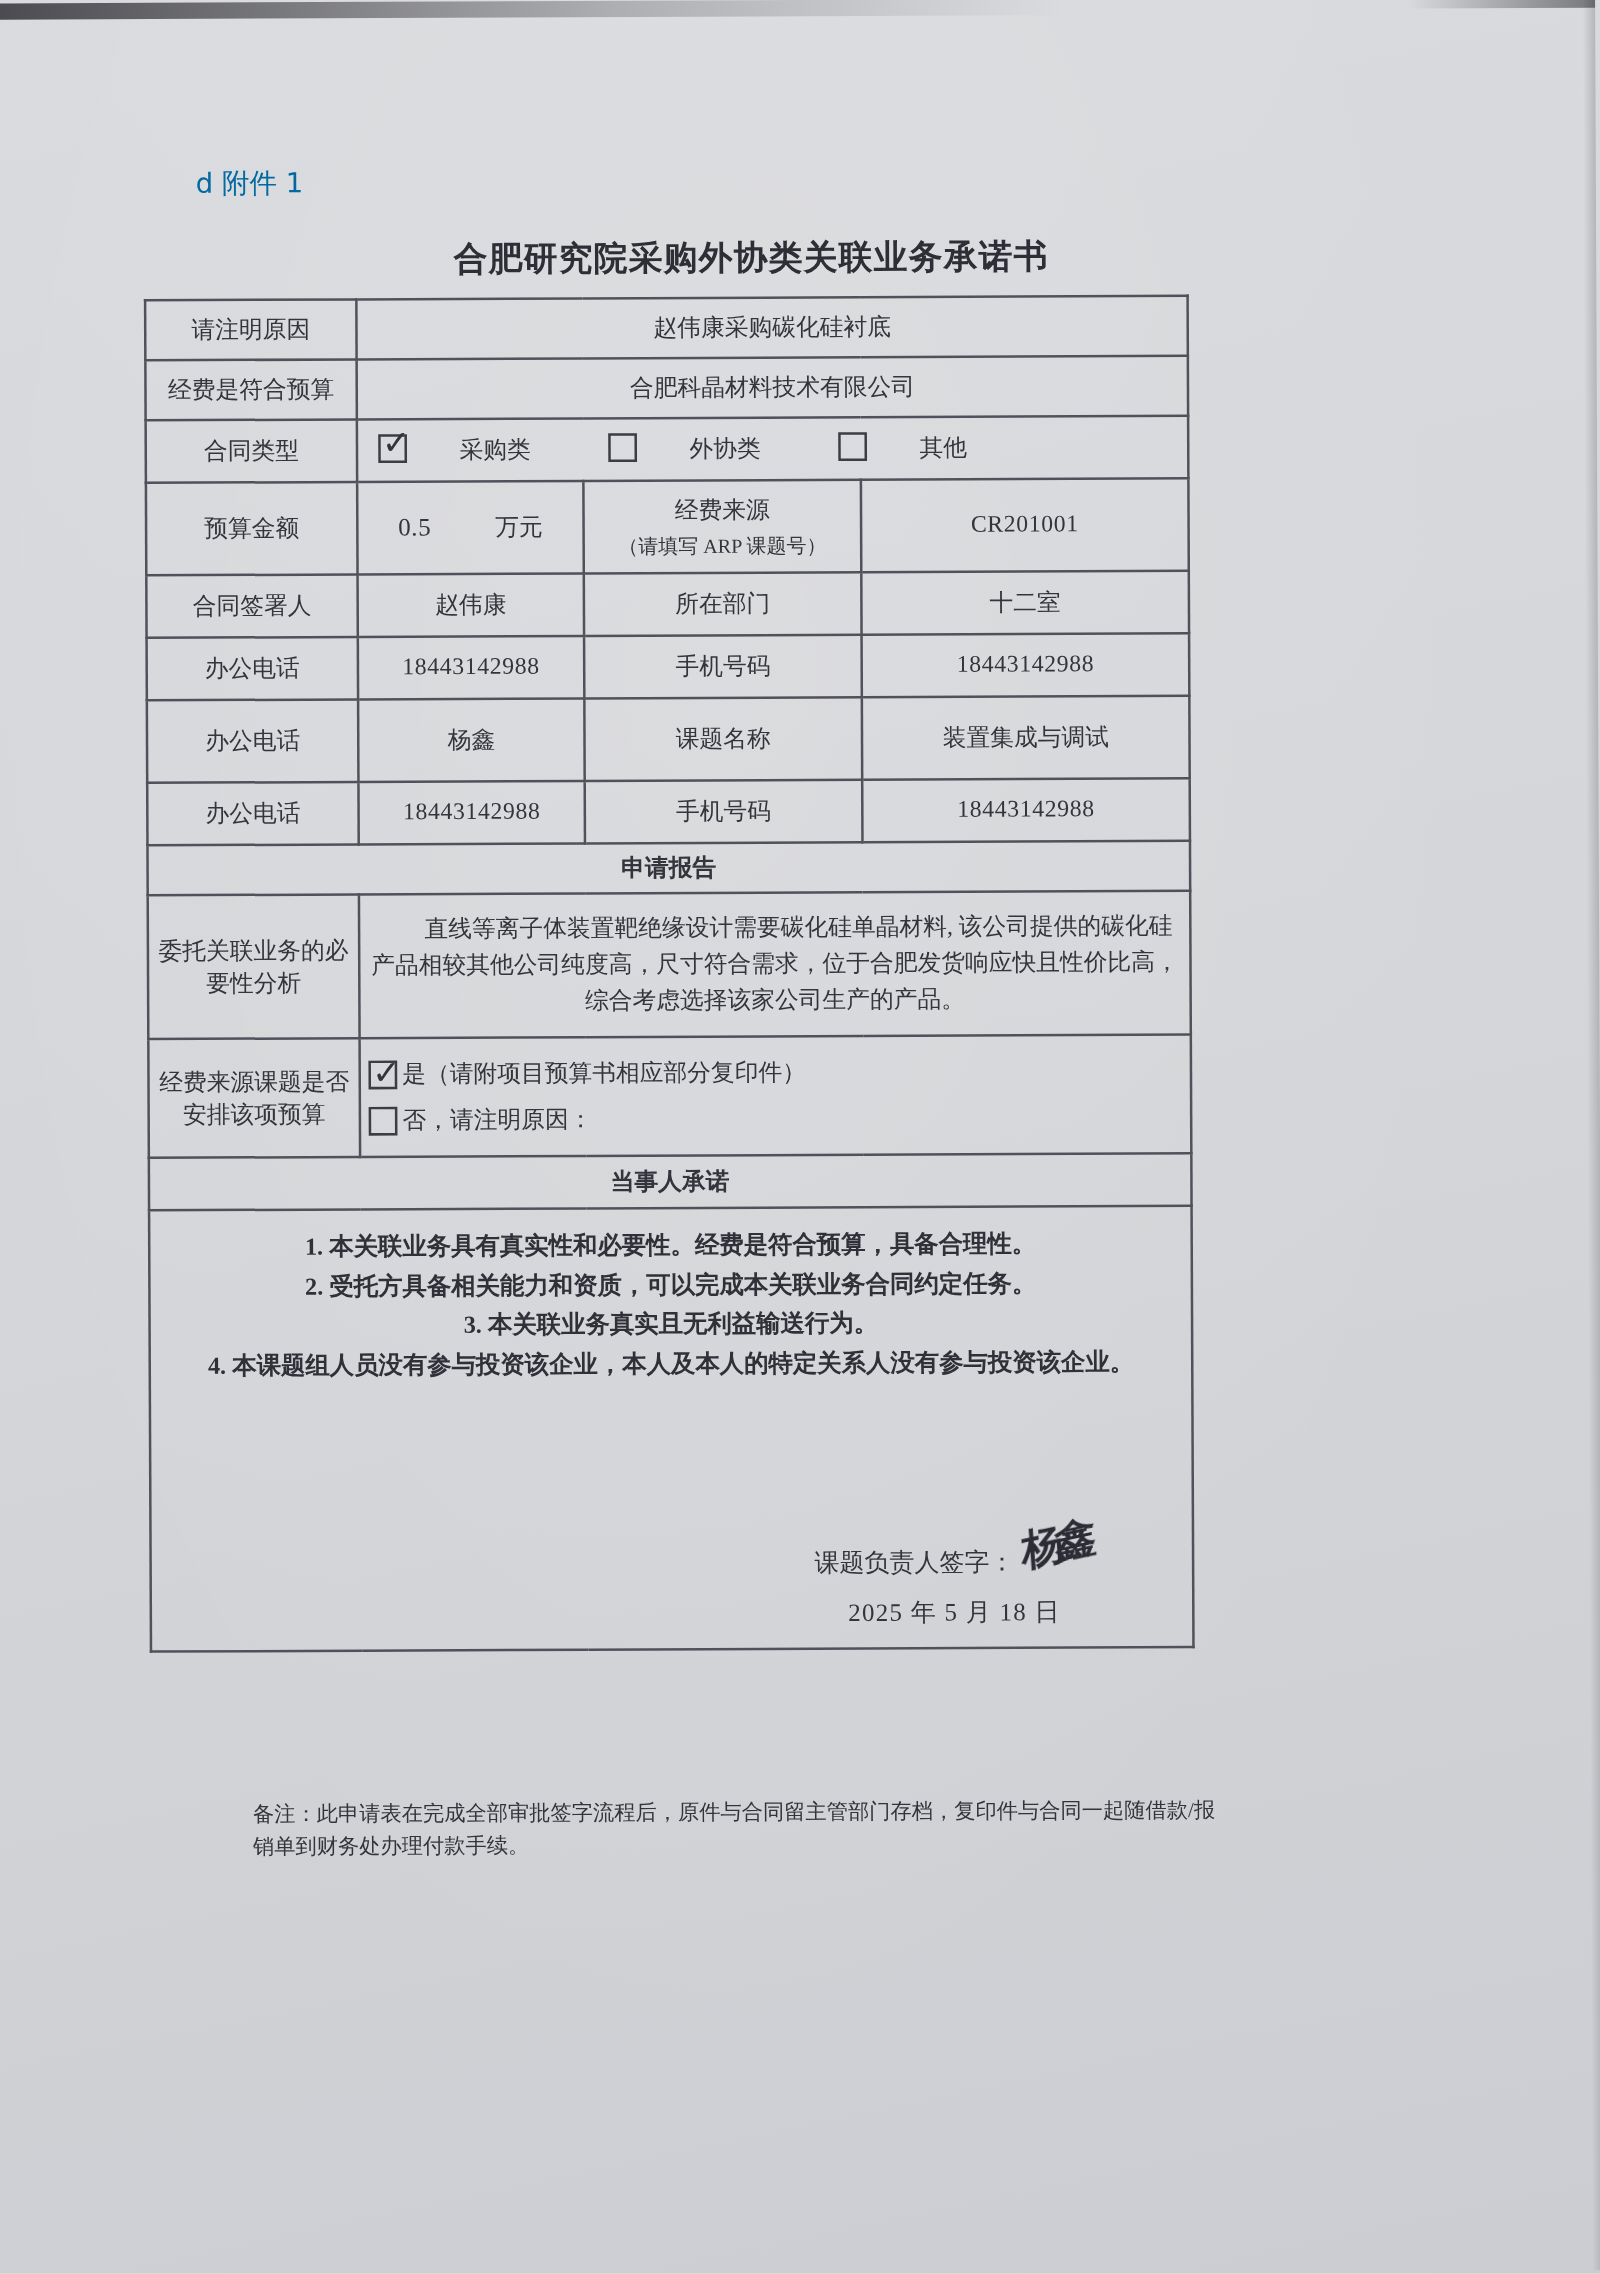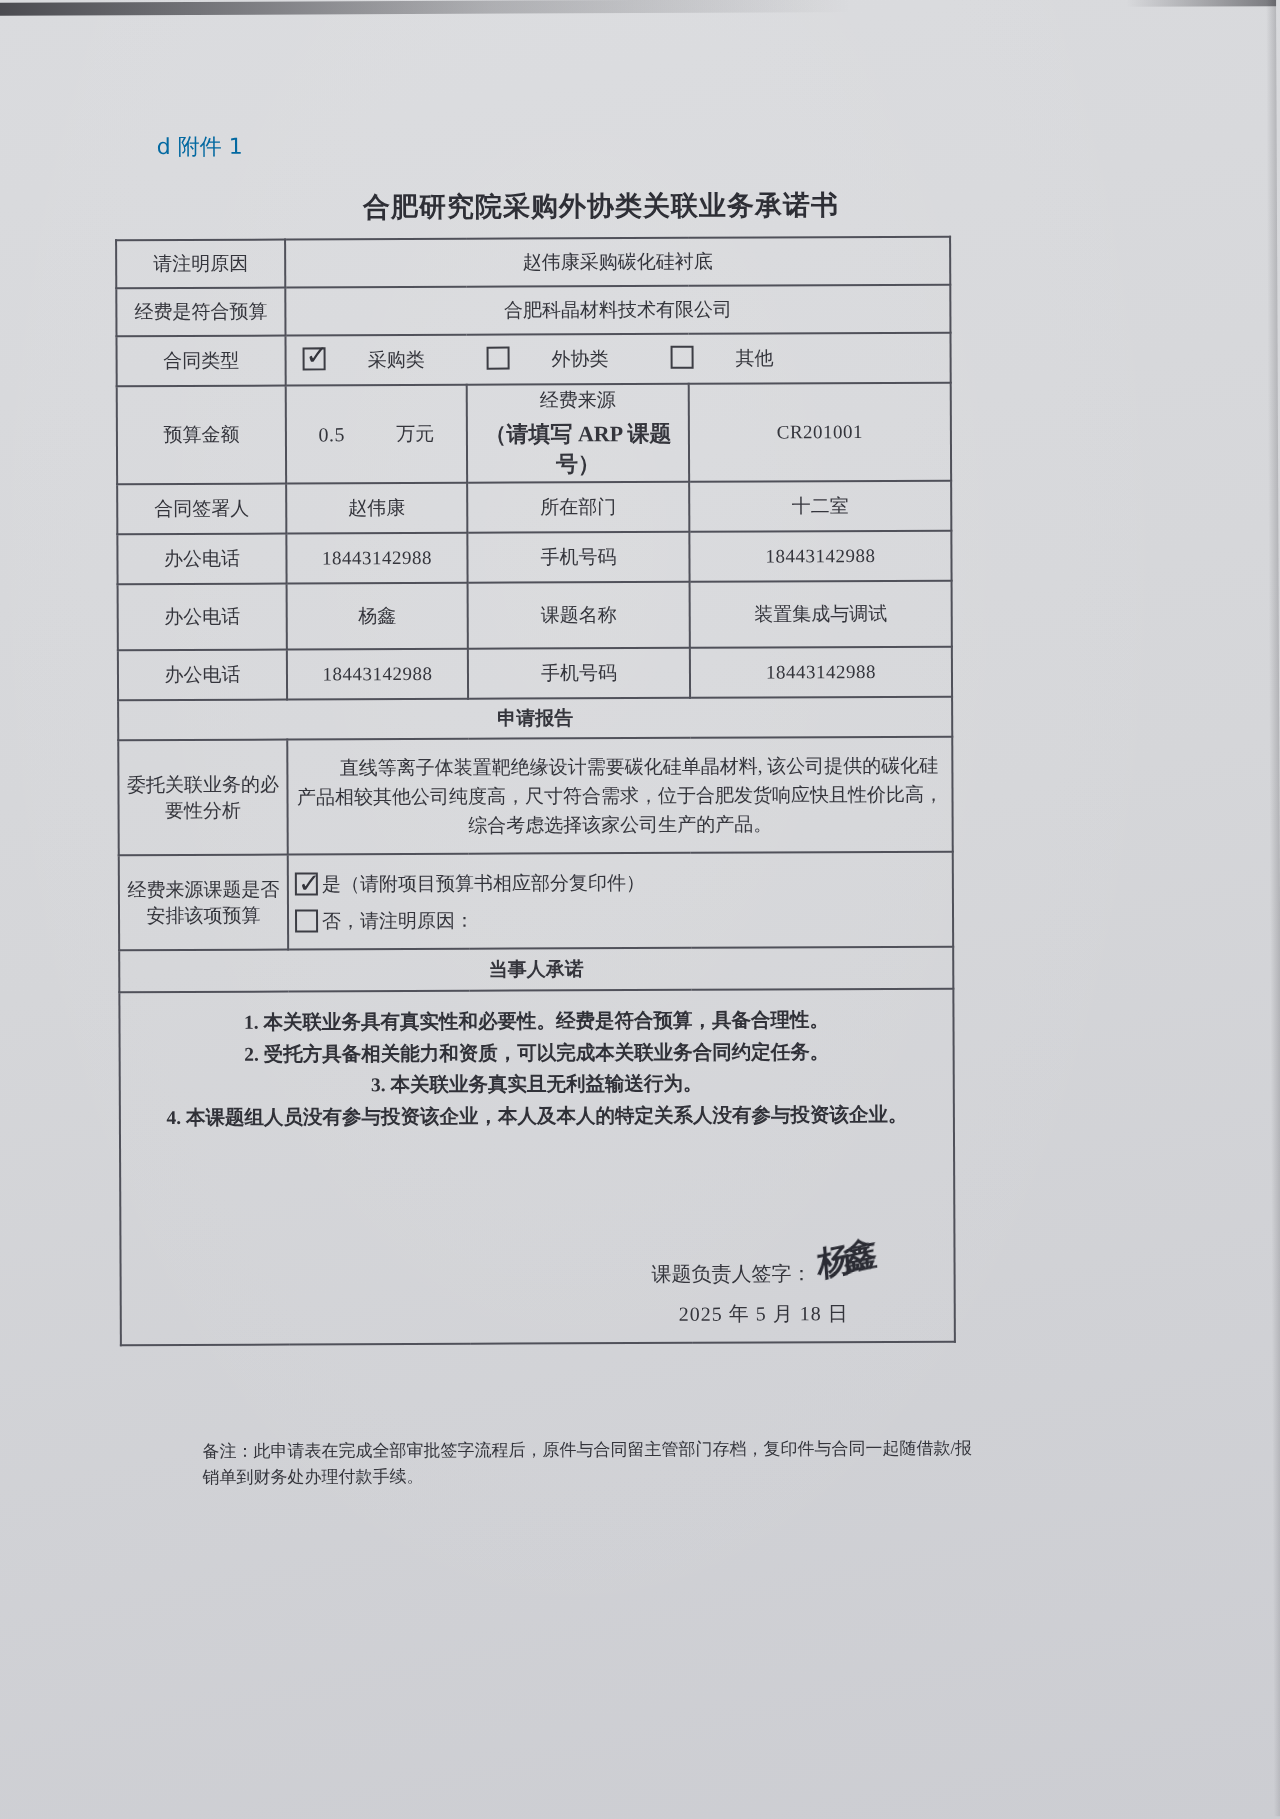--- a/index.html
+++ b/index.html
@@ -43,21 +43,21 @@
 
   .ct-options{display:flex;align-items:center;text-align:left;padding-left:10px;}
   .ct-opt{display:flex;align-items:flex-start;margin-right:62px;gap:38px;}
   .checkbox{position:relative;display:inline-block;width:19px;height:19px;
     border:2px solid #3c3d44;margin-right:4px;flex:0 0 auto;background:transparent;}
   .checkbox.checked::after{content:"✓";position:absolute;left:1px;top:-10px;
     font-size:27px;font-weight:700;color:#33343b;
     font-family:"DejaVu Sans","Liberation Sans",sans-serif;}
 
   .budget-cell{display:flex;justify-content:space-around;align-items:center;}
-  .funding-label .l2{font-size:22px;margin-top:6px;font-weight:bold;}
+  .funding-label .l2{font-size:16px;margin-top:6px;}
 
   td.necessity-text{vertical-align:top;text-align:left;padding:10px 16px 0 14px;
     line-height:29px;font-size:19px;}
   .indent{text-indent:2em;}
 
   td.funding-check{ text-align:left;padding-left:14px;}
   .fc-line{display:flex;align-items:center;line-height:37px;}
 
   td.promise-cell{vertical-align:top;text-align:left;padding:14px 14px 0 16px;}
   .promise-item{font-size:19.5px;font-weight:600;line-height:31.5px;color:#303138;}

